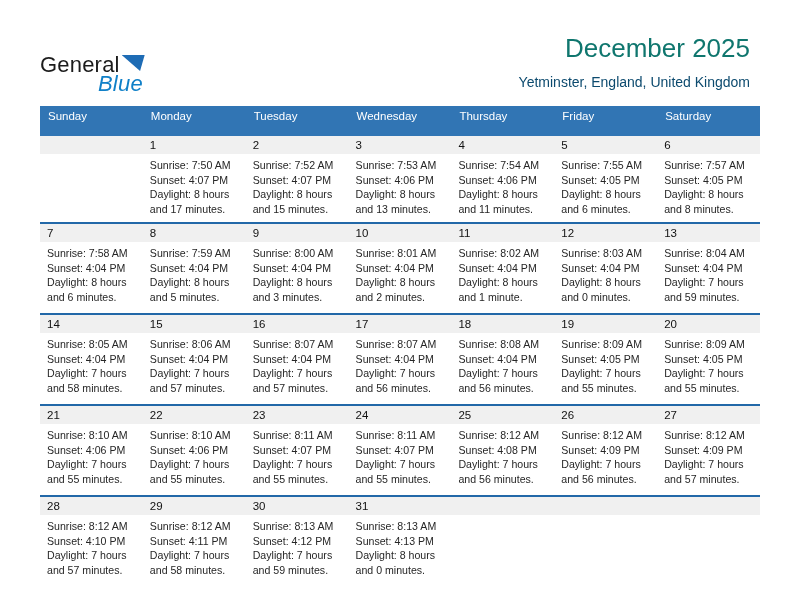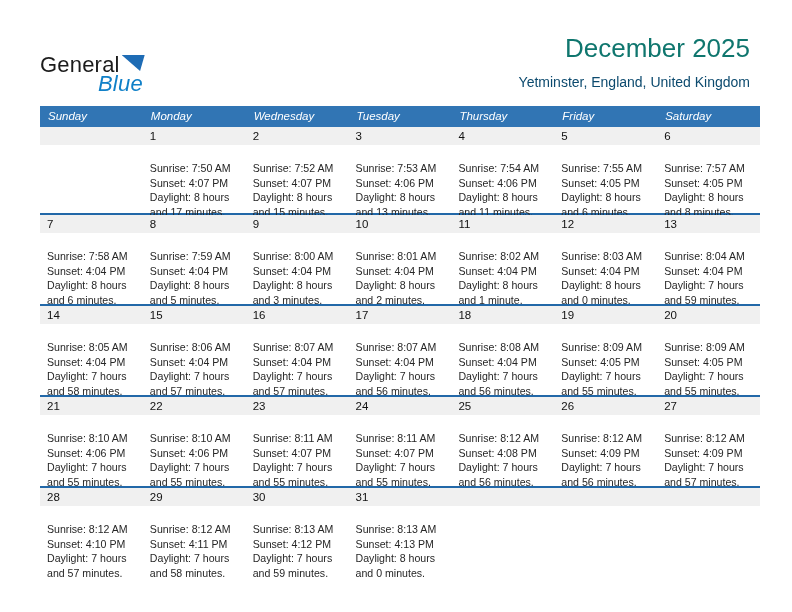--- a/index.html
+++ b/index.html
@@ -17,33 +17,33 @@
   }
   .logo-line2 { font-size:22px; color:#1080c8; margin-left:58px; margin-top:-7px; letter-spacing:0.2px;font-style:italic; }
   .titles { position:absolute; right:42px; top:33px; text-align:right; }
   .title { font-size:26px; color:#0f766e; }
   .subtitle { font-size:14px; color:#0c4a6e; margin-top:10px; }
 
   
   .calendar { position:absolute; left:40px; top:106px; width:720px; }
   .weekday-row {
     display:grid; grid-template-columns:repeat(7,1fr);
-    background:#3175b4; height:21px;font-style:italic;
+    background:#3175b4; height:30px;
   }
   .weekday-cell { color:#ffffff; font-size:11.5px; line-height:21px; padding-left:8px; }
   .week-row {
     display:grid; grid-template-columns:repeat(7,1fr);
     height:89px; border-top:2px solid #2268a8; background:#ffffff;
   }
   .week-row.first { height:86px; border-top:none; }
   .day-band {
     background:#f0f0f0; height:18px; line-height:18px;
     font-size:11.5px; color:#111111; padding-left:7px;
   }
-  .day-details { padding:16px 6px 0 7px; font-size:10.6px; color:#262626; }
+  .day-details { padding:4px 6px 0 7px; font-size:10.6px; color:#262626; }
   .detail-line { line-height:14.6px; white-space:nowrap; }
 </style>
 </head>
 <body>
 
 <div class="logo">
   <div class="logo-line1">
     <span>General</span>
     <span class="logo-triangle"></span>
   </div>
@@ -52,22 +52,22 @@
 
 <div class="titles">
   <div class="title">December 2025</div>
   <div class="subtitle">Yetminster, England, United Kingdom</div>
 </div>
 
 <div class="calendar">
   <div class="weekday-row" id="weekday-row">
       <div class="weekday-cell">Sunday</div>
       <div class="weekday-cell">Monday</div>
+      <div class="weekday-cell">Tuesday</div>
       <div class="weekday-cell">Wednesday</div>
-      <div class="weekday-cell">Tuesday</div>
       <div class="weekday-cell">Thursday</div>
       <div class="weekday-cell">Friday</div>
       <div class="weekday-cell">Saturday</div>
     </div>
   <div id="weeks">
       <div class="week-row first">
         <div class="day-cell">
           <div class="day-band"></div>
           <div class="day-details"></div>
         </div>

